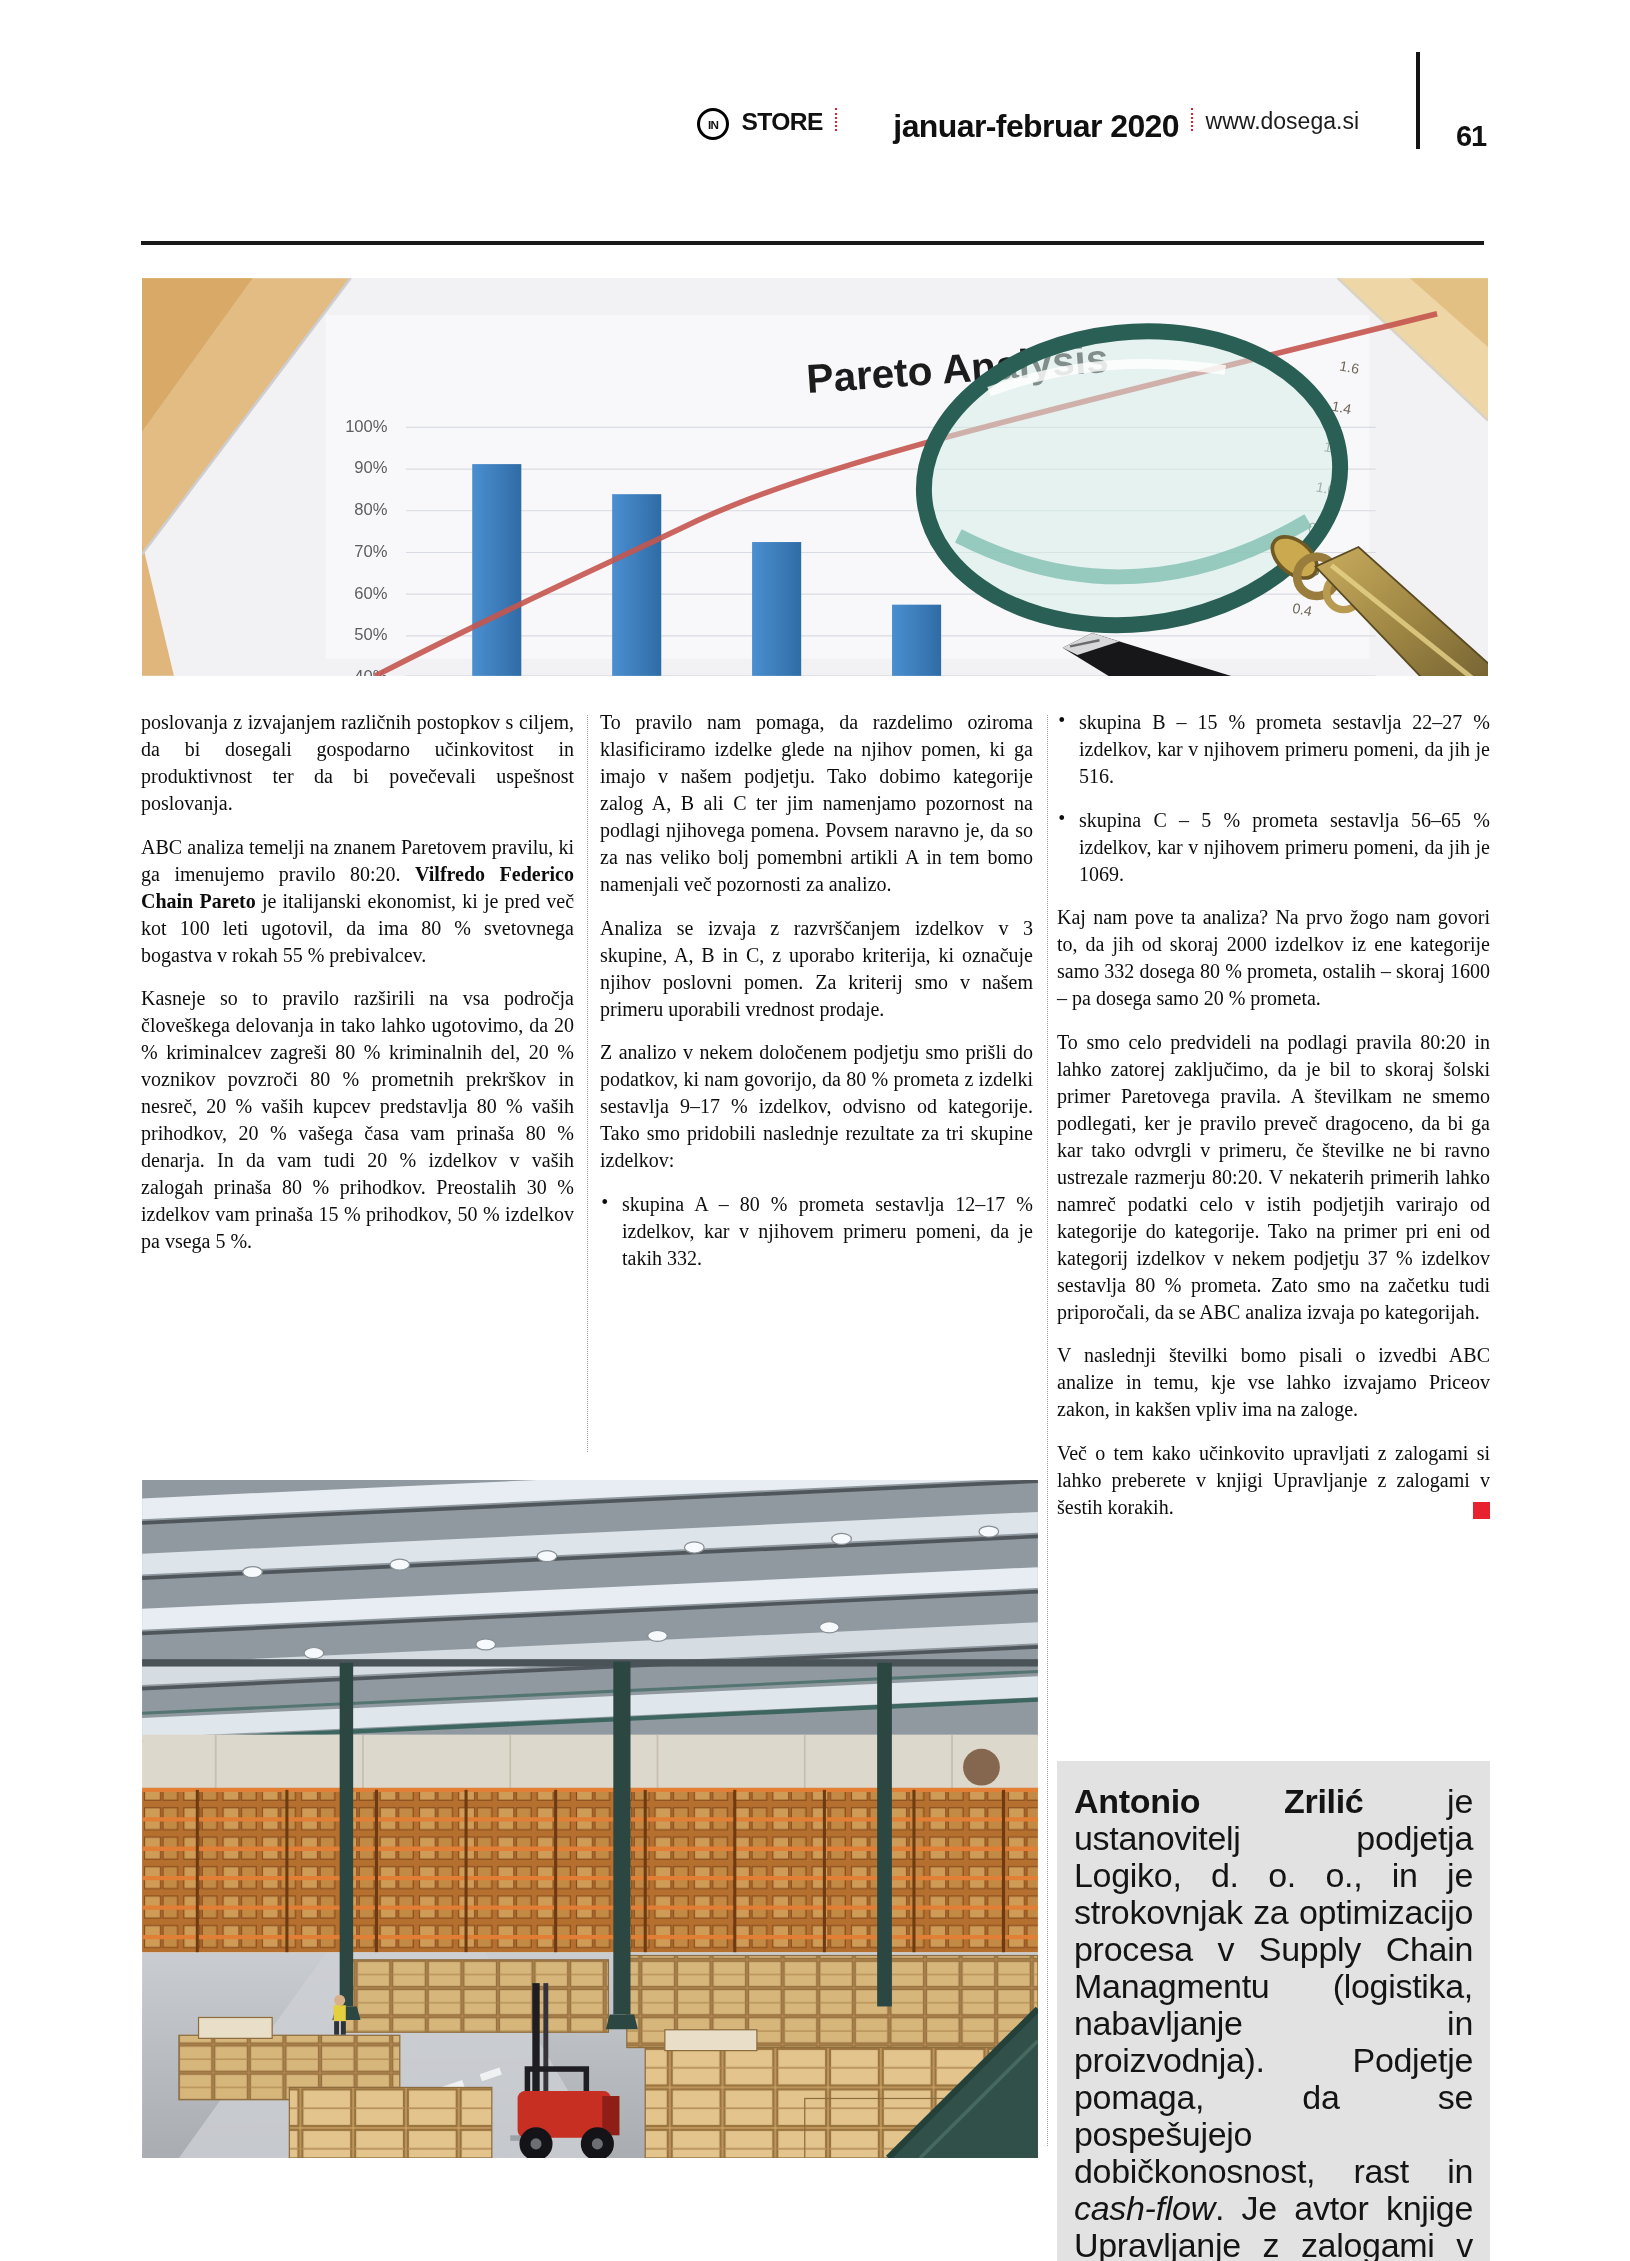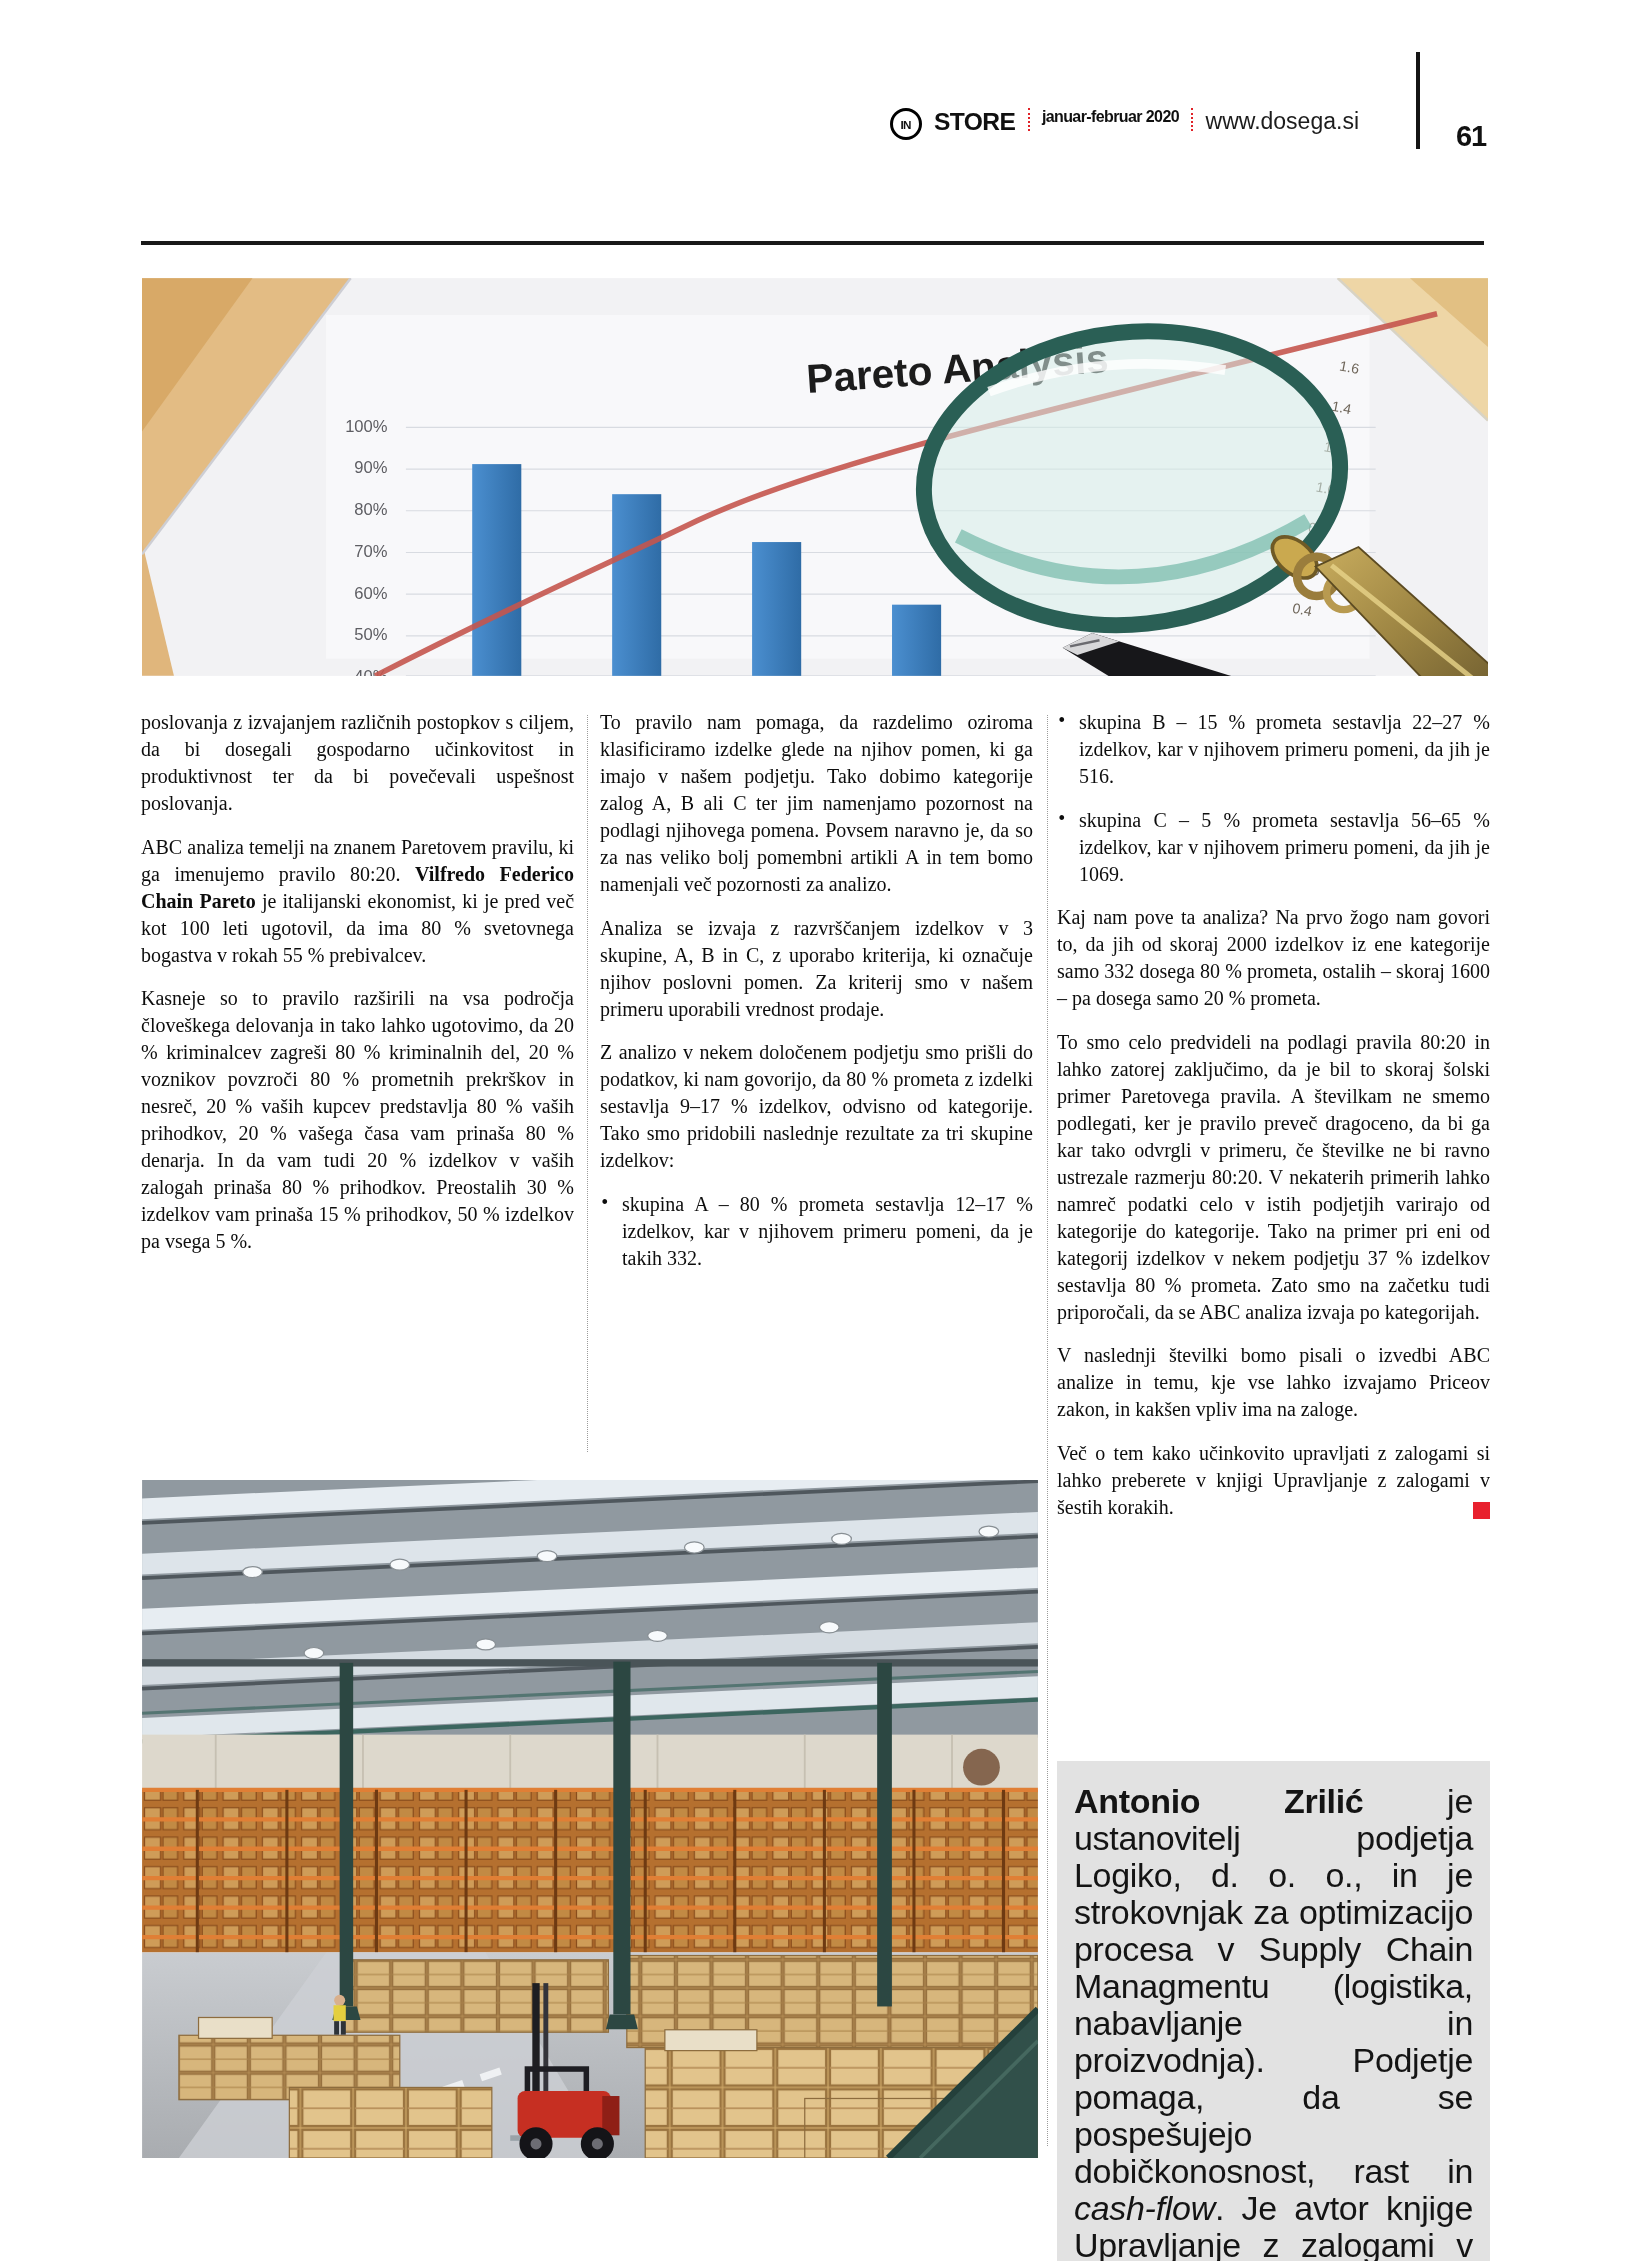--- a/index.html
+++ b/index.html
@@ -7,21 +7,21 @@
        font-family:"Liberation Serif",serif;color:#0e0e0e;overflow:hidden;}
   .page{position:absolute;inset:0;background:#fff;}
 
   
   .header-row{position:absolute;top:108px;right:271px;display:flex;align-items:flex-start;gap:12.3px;
               font-family:"Liberation Sans",sans-serif;font-size:23px;color:#101010;white-space:nowrap;}
   .logo-circle{width:26px;height:26px;border:3.1px solid #000;border-radius:50%;display:flex;
                align-items:center;justify-content:center;font-weight:900;font-size:11.7px;letter-spacing:-0.6px;}
   .brand{font-weight:900;letter-spacing:-0.6px;font-size:24.6px;}
   .hsep{width:0;height:23px;border-left:2.5px dotted #e02228;}
-  .issue{font-weight:800;letter-spacing:-0.6px;font-size:16px;}
+  .issue{font-weight:800;letter-spacing:-0.6px;font-size:32px;margin-left:44px;}
   .site{font-weight:400;color:#1c1c1c;}
   .vbar{position:absolute;left:1416px;top:52px;width:3.7px;height:97px;background:#141414;}
   .pagenum{position:absolute;left:1456px;top:120px;font-family:"Liberation Sans",sans-serif;
            font-weight:900;font-size:29px;letter-spacing:-1.2px;color:#111;}
   .rule{position:absolute;left:141px;top:241px;width:1343px;height:4.3px;background:#191919;}
 
   
   .fig-pareto{position:absolute;left:142px;top:278px;width:1346px;height:398px;overflow:hidden;}
   .fig-warehouse{position:absolute;left:142px;top:1480px;width:896px;height:678px;overflow:hidden;}
   figure{margin:0;}

